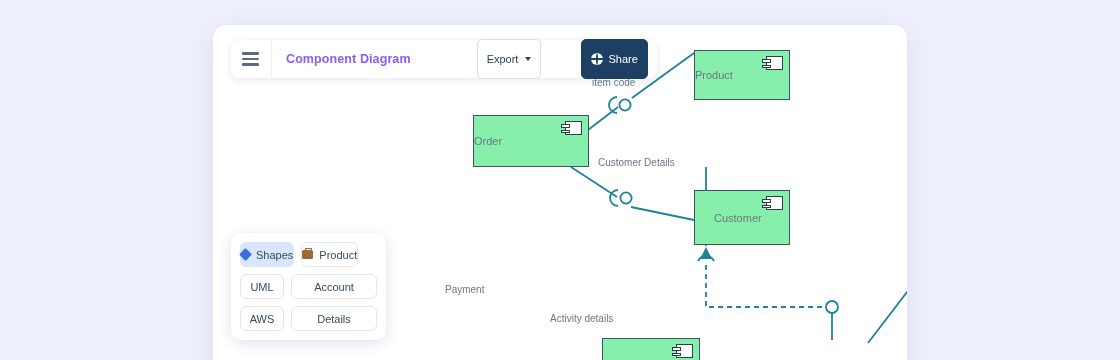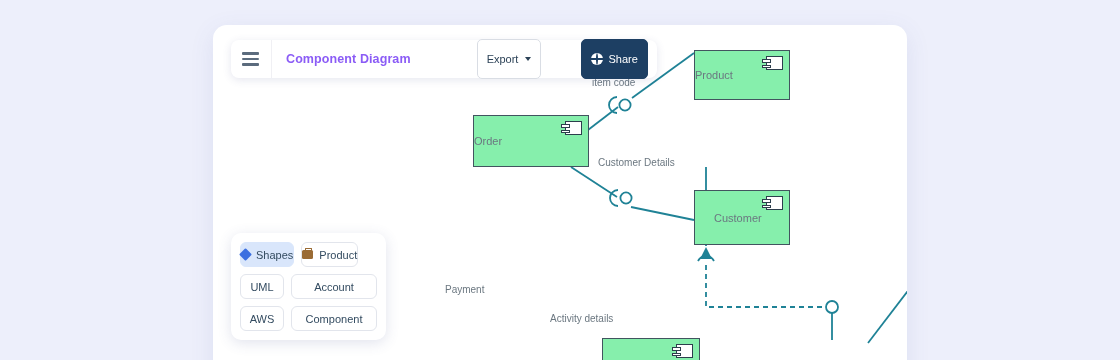--- a/index.html
+++ b/index.html
@@ -304,18 +304,18 @@
       </div>
       <div class="pill" id="pill-usecase">
         <span>Account</span>
       </div>
     </div>
     <div id="row-aws">
       <div class="pill" id="pill-aws">
         <span>AWS</span>
       </div>
       <div class="pill" id="pill-activity">
-        <span>Component</span>
+        <span>Details</span>
       </div>
     </div>
   </div>
 
 </div>
 
 </body></html>

